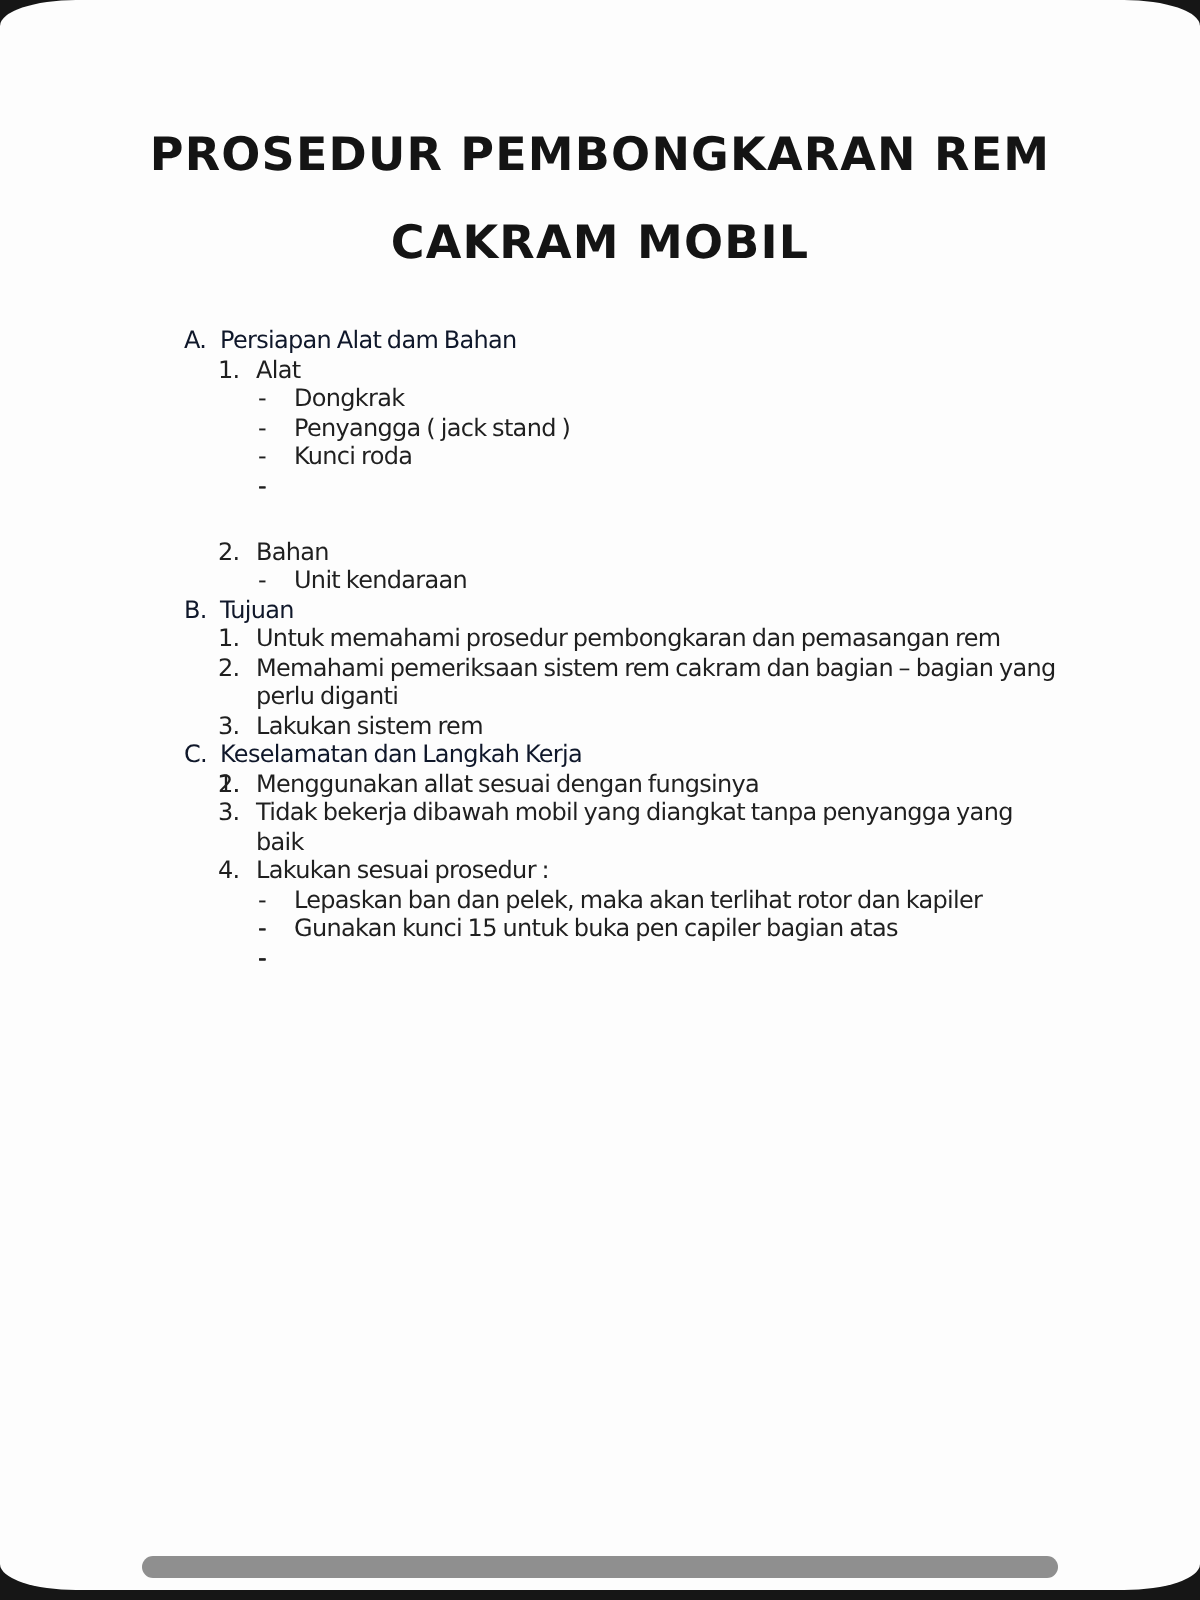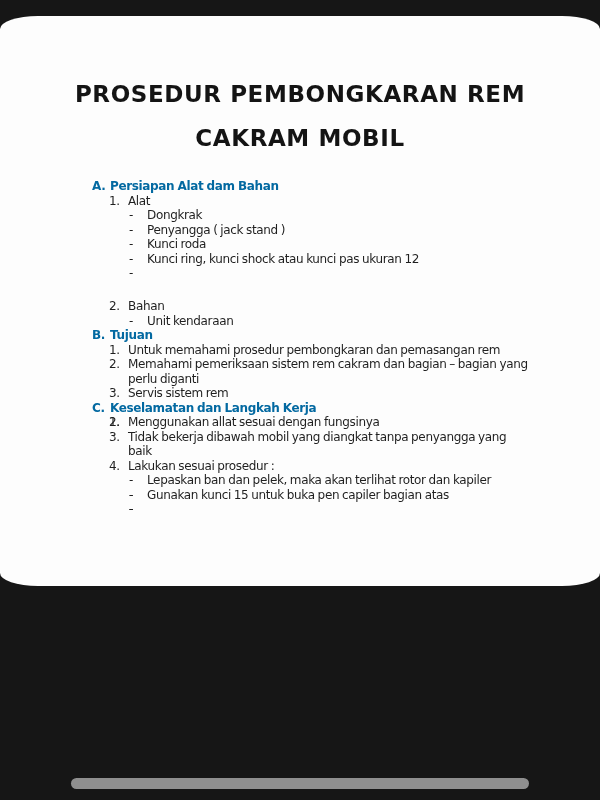--- a/index.html
+++ b/index.html
@@ -6,37 +6,37 @@
   body {
     width:600px; height:800px;
     font-family:"DejaVu Sans", sans-serif;
     background:#161616;
   }
   .stage {
     position:relative; width:600px; height:800px;
     background:#161616; overflow:hidden;
   }
   .page {
-    position:absolute; left:0; top:16px; width:600px; height:570px;
+    position:absolute; left:0; top:0; width:600px; height:795px;
     background:#fdfdfd;
     border-radius:38px / 13px;
   }
   .title {
     position:absolute; top:56px; left:0; width:600px;
     text-align:center; font-weight:bold;
     font-size:23px; line-height:44px; letter-spacing:0.6px;
     color:#141414;
   }
   .doc {
     position:absolute; top:163px; left:0; width:600px;
     font-size:12px; line-height:14.5px;
     letter-spacing:-0.35px; word-spacing:-0.6px;
     color:#1f1f1f;
   }
-  .sec-h { padding-left:92px; padding-right:87px; font-weight:bold; color:#0369a1; }
+  .sec-h { padding-left:92px; padding-right:87px; font-weight:normal; color:#0f172a; }
   .sec-h .lbl { display:inline-block; width:18px; }
   .num-item { position:relative; padding-left:128px; padding-right:70px; }
   .num-item .num { position:absolute; left:109px; top:0; }
   .bul-item { position:relative; padding-left:147px; padding-right:76px; }
   .bul-item .dash { position:absolute; left:129px; top:0; }
   .gap { margin-top:33px; }
   .bottom-bar {
     position:absolute; left:0; right:0; bottom:0; height:32px;
   }
   .gesture-pill {
@@ -54,30 +54,30 @@
       <div>PROSEDUR PEMBONGKARAN REM</div>
       <div>CAKRAM MOBIL</div>
     </div>
     <div class="doc">
         <div class="sec">
           <div class="sec-h"><span class="lbl">A.</span><span class="ttl">Persiapan Alat dam Bahan</span></div>
           <div class="num-item"><span class="num">1.</span><span class="itxt">Alat</span></div>
           <div class="bul-item"><span class="dash">-</span><span class="btxt">Dongkrak</span></div>
           <div class="bul-item"><span class="dash">-</span><span class="btxt">Penyangga ( jack stand )</span></div>
           <div class="bul-item"><span class="dash">-</span><span class="btxt">Kunci roda</span></div>
-          <div class="bul-item"><span class="dash">-</span><span class="btxt">Kunci ring, kunci shock atau kunci pas ukuran 12</span></div>
+          <div class="bul-item"><span class="dash">-</span></div>
           <div class="bul-item"><span class="dash">-</span></div>
           <div class="num-item gap"><span class="num">2.</span><span class="itxt">Bahan</span></div>
           <div class="bul-item"><span class="dash">-</span><span class="btxt">Unit kendaraan</span></div>
         </div>
         <div class="sec">
           <div class="sec-h"><span class="lbl">B.</span><span class="ttl">Tujuan</span></div>
           <div class="num-item"><span class="num">1.</span><span class="itxt">Untuk memahami prosedur pembongkaran dan pemasangan rem</span></div>
           <div class="num-item"><span class="num">2.</span><span class="itxt">Memahami pemeriksaan sistem rem cakram dan bagian – bagian yang perlu diganti</span></div>
-          <div class="num-item"><span class="num">3.</span><span class="itxt">Servis sistem rem</span></div>
+          <div class="num-item"><span class="num">3.</span><span class="itxt">Lakukan sistem rem</span></div>
         </div>
         <div class="sec">
           <div class="sec-h"><span class="lbl">C.</span><span class="ttl">Keselamatan dan Langkah Kerja</span></div>
           <div class="num-item"><span class="num">1.</span></div>
           <div class="num-item"><span class="num">2.</span><span class="itxt">Menggunakan allat sesuai dengan fungsinya</span></div>
           <div class="num-item"><span class="num">3.</span><span class="itxt">Tidak bekerja dibawah mobil yang diangkat tanpa penyangga yang baik</span></div>
           <div class="num-item"><span class="num">4.</span><span class="itxt">Lakukan sesuai prosedur :</span></div>
           <div class="bul-item"><span class="dash">-</span><span class="btxt">Lepaskan ban dan pelek, maka akan terlihat rotor dan kapiler</span></div>
           <div class="bul-item"><span class="dash">-</span></div>
           <div class="bul-item"><span class="dash">-</span><span class="btxt">Gunakan kunci 15 untuk buka pen capiler bagian atas</span></div>

